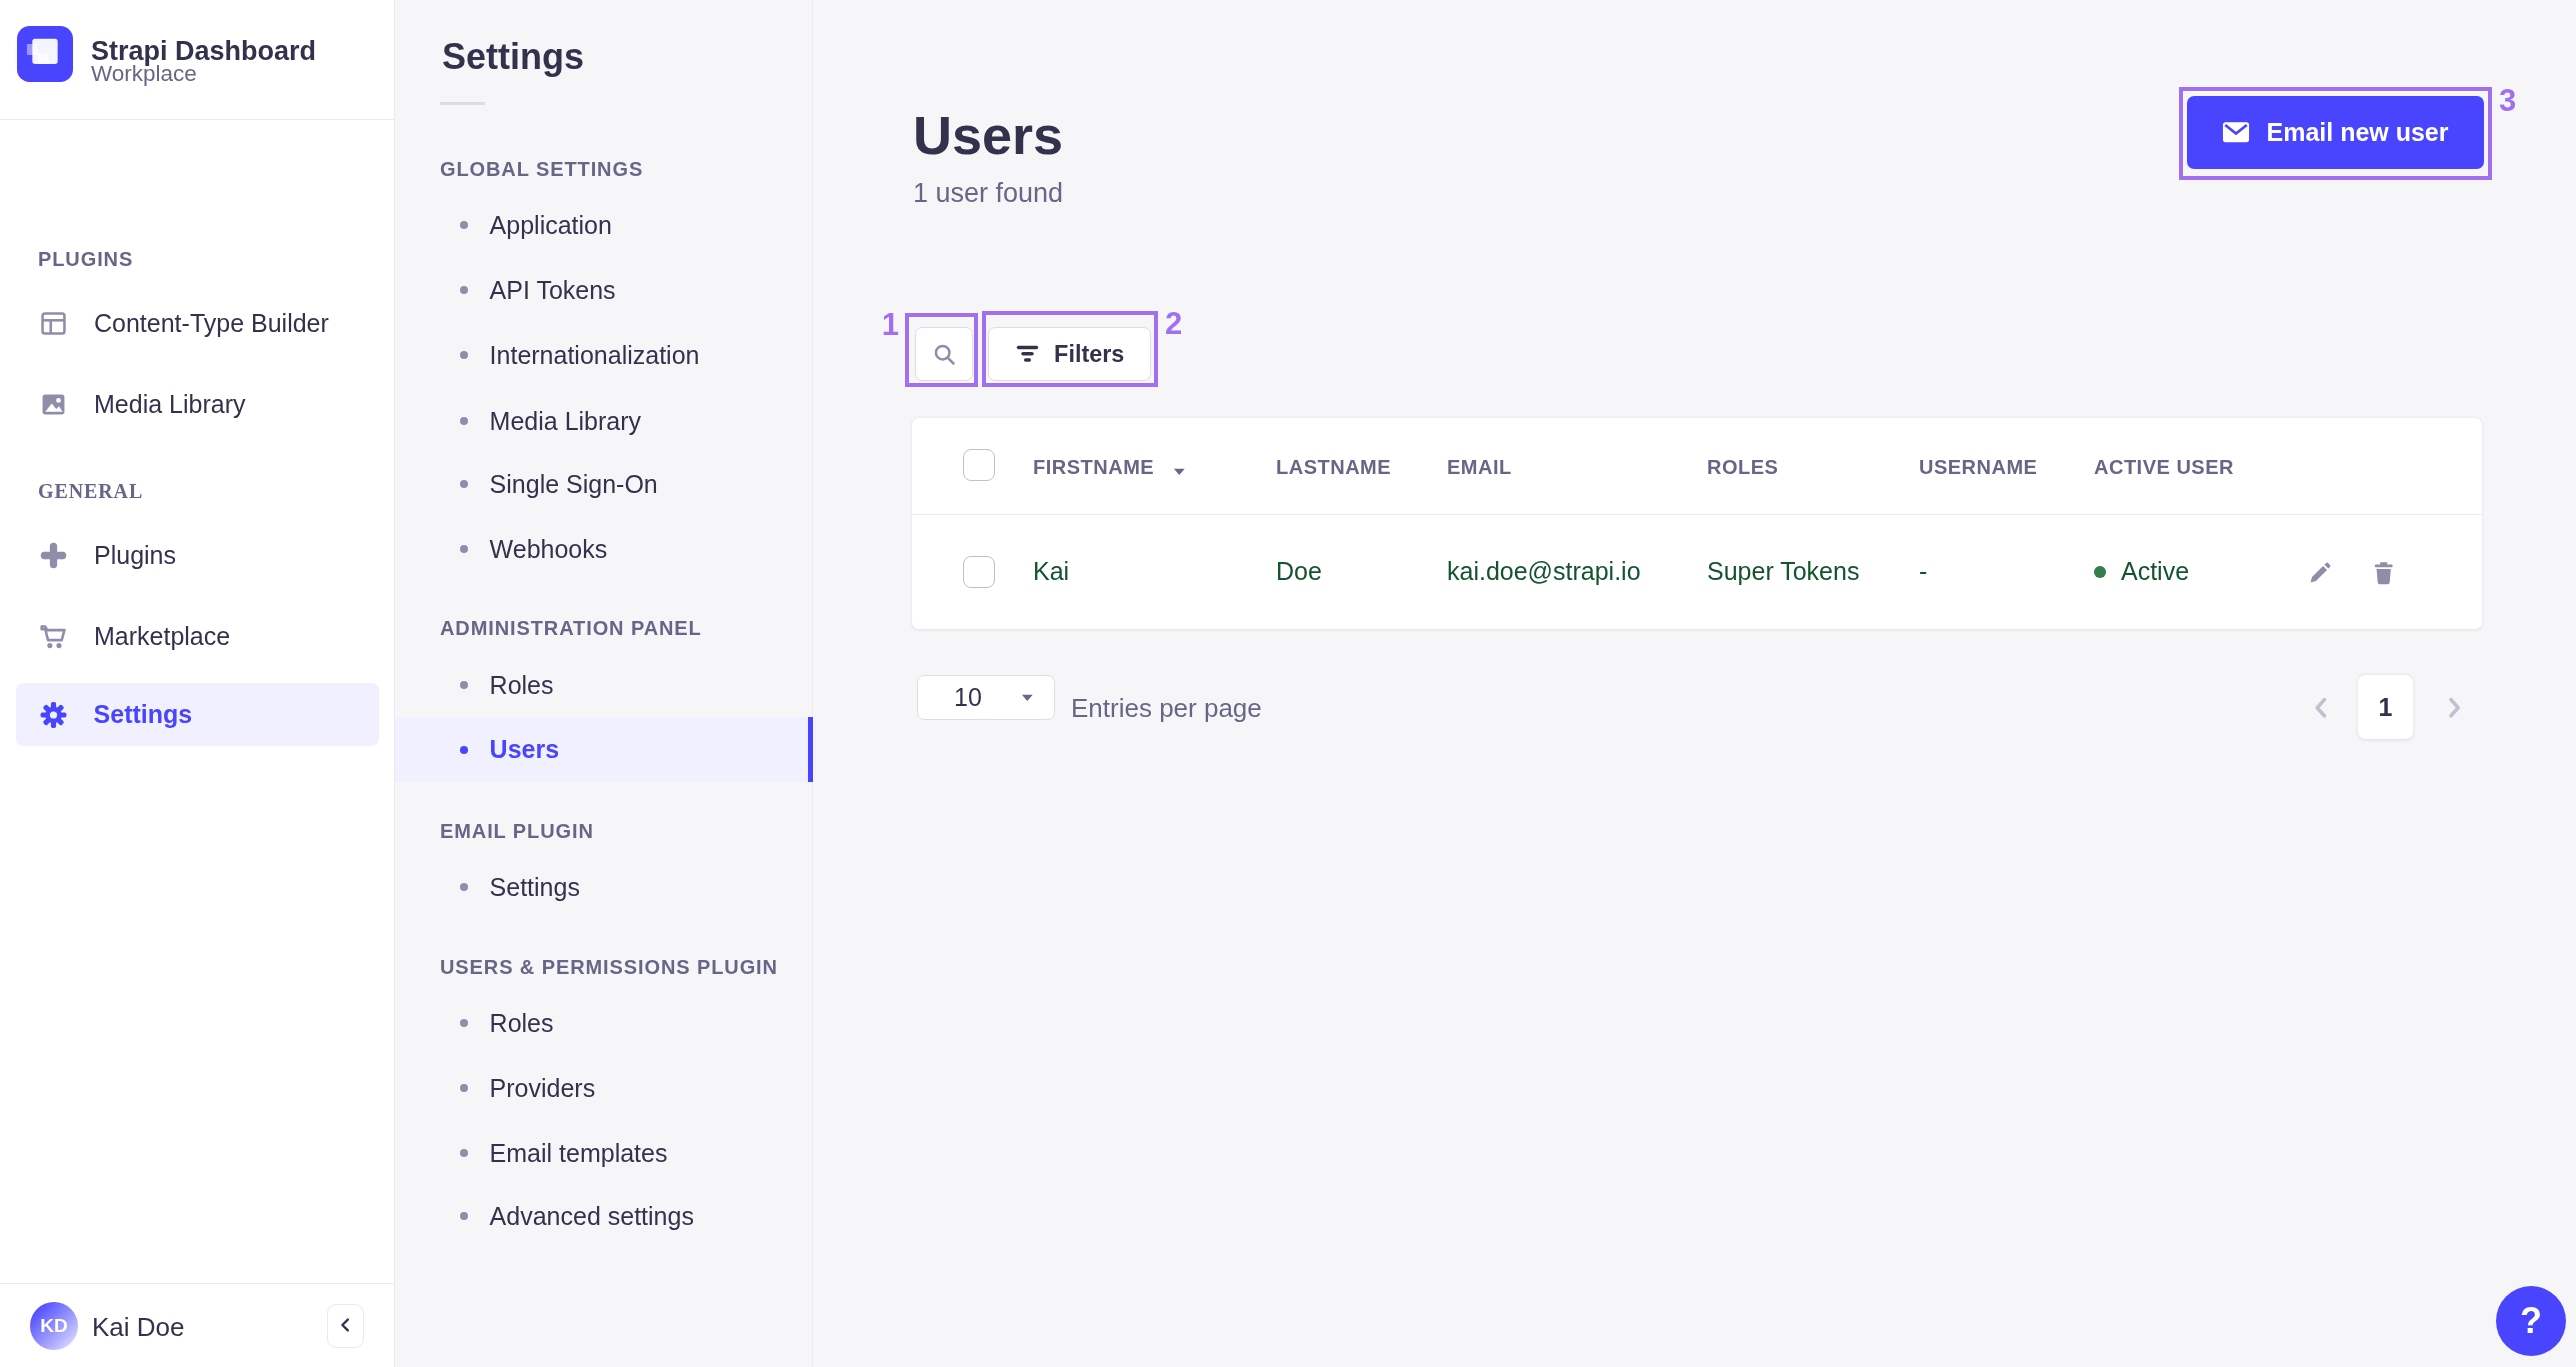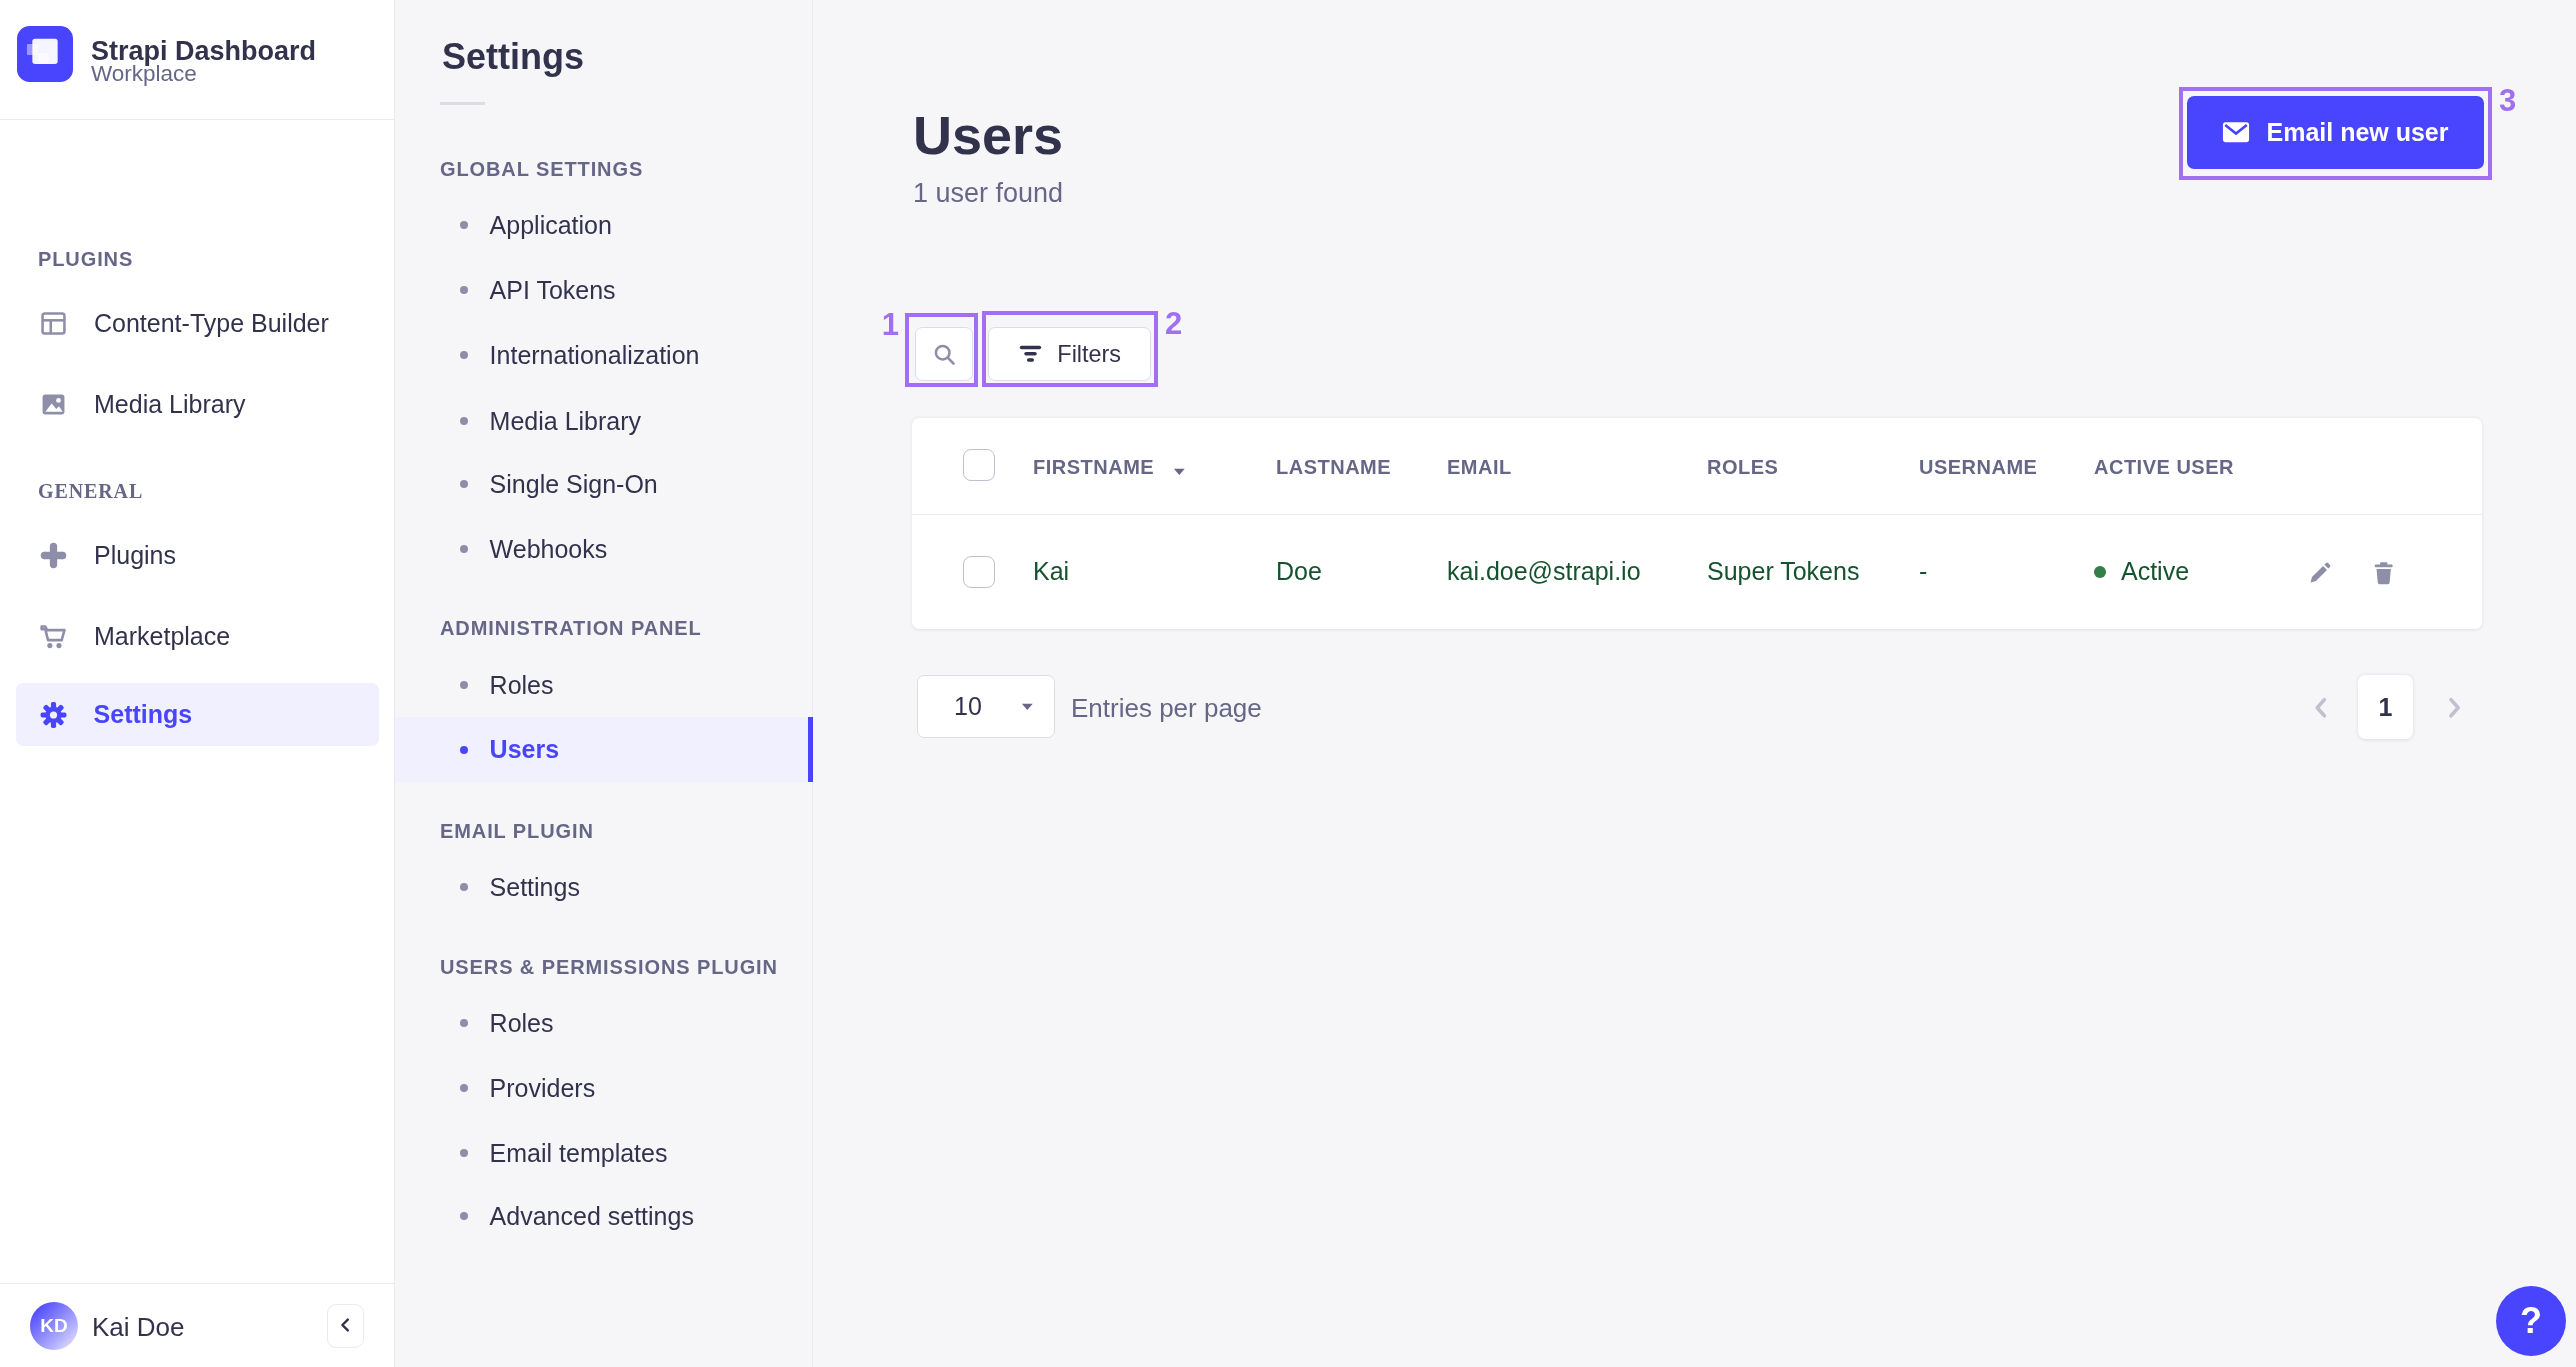--- a/index.html
+++ b/index.html
@@ -49,36 +49,36 @@
   .page-subtitle { position:absolute; left:913px; top:178px; font-size:27px; color:#666687; }
 
   .create-btn { position:absolute; left:2187px; top:96px; width:297px; height:73px; background:#4945ff;
                 border:none; border-radius:7.2px; display:flex; align-items:center; justify-content:center; gap:16px;
                 color:#ffffff; font-size:25px; font-weight:600; font-family:inherit; cursor:pointer; }
 
   .search-btn { position:absolute; left:915px; top:327px; width:58px; height:54px; background:#ffffff;
                 border:0.9px solid #dcdce4; border-radius:7.2px; display:flex; align-items:center; justify-content:center; cursor:pointer; }
   .filters-btn { position:absolute; left:988px; top:327px; width:163px; height:54px; background:#ffffff;
                  border:0.9px solid #dcdce4; border-radius:7.2px; display:flex; align-items:center; justify-content:center;
-                 gap:14.4px; font-size:23.4px; font-weight:400; color:#32324d; font-family:inherit; cursor:pointer; }
+                 gap:14.4px; font-size:23.4px; font-weight:700; color:#32324d; font-family:inherit; cursor:pointer; }
 
   
   .table-card { position:absolute; left:912px; top:418px; width:1570px; height:211px; background:#ffffff;
                 border-radius:7.2px; box-shadow:0 0.9px 3.6px rgba(33,33,52,.1); }
   .thead-divider { position:absolute; left:0; top:96px; width:100%; height:0.9px; background:#eaeaef; }
   .cbx { position:absolute; left:51px; width:32px; height:32px; border:1.8px solid #c0c0cf; border-radius:8px; background:#ffffff; }
   .th { position:absolute; top:38px; font-size:20px; font-weight:700; letter-spacing:0.5px; color:#666687; }
   .td { position:absolute; top:139px; font-size:25px; color:#14532d; }
   .sort-caret { position:absolute; left:261px; top:45px; }
   .status-dot { position:absolute; left:1182px; top:148px; width:11.7px; height:11.7px; border-radius:50%; background:#328048; }
   .row-action { position:absolute; top:137px; width:36px; height:36px; display:flex; align-items:center; justify-content:center;
                 background:none; border:none; cursor:pointer; }
 
   
-  .pp-select { position:absolute; left:917px; top:675px; width:138px; height:63px; background:#ffffff;
+  .pp-select { position:absolute; left:917px; top:675px; width:138px; height:45px; background:#ffffff;
                border:0.9px solid #dcdce4; border-radius:7.2px; display:flex; align-items:center;
                padding:0 20px 0 36px; font-size:25px; color:#32324d; cursor:pointer; }
   .pp-select .caret { margin-left:auto; }
   .pp-label { position:absolute; left:1071px; top:693px; font-size:26px; color:#666687; }
   .pg-prev { position:absolute; left:2304px; top:690px; width:36px; height:36px; display:flex; align-items:center; justify-content:center; background:none; border:none; cursor:pointer; }
   .pg-next { position:absolute; left:2436px; top:690px; width:36px; height:36px; display:flex; align-items:center; justify-content:center; background:none; border:none; cursor:pointer; }
   .pg-page { position:absolute; left:2358px; top:675px; width:55px; height:64px; background:#ffffff; border:none;
              border-radius:7.2px; box-shadow:0 0.9px 3.6px rgba(33,33,52,.12); font-size:25px; font-weight:700; color:#32324d;
              display:flex; align-items:center; justify-content:center; cursor:pointer; font-family:inherit; }
 

